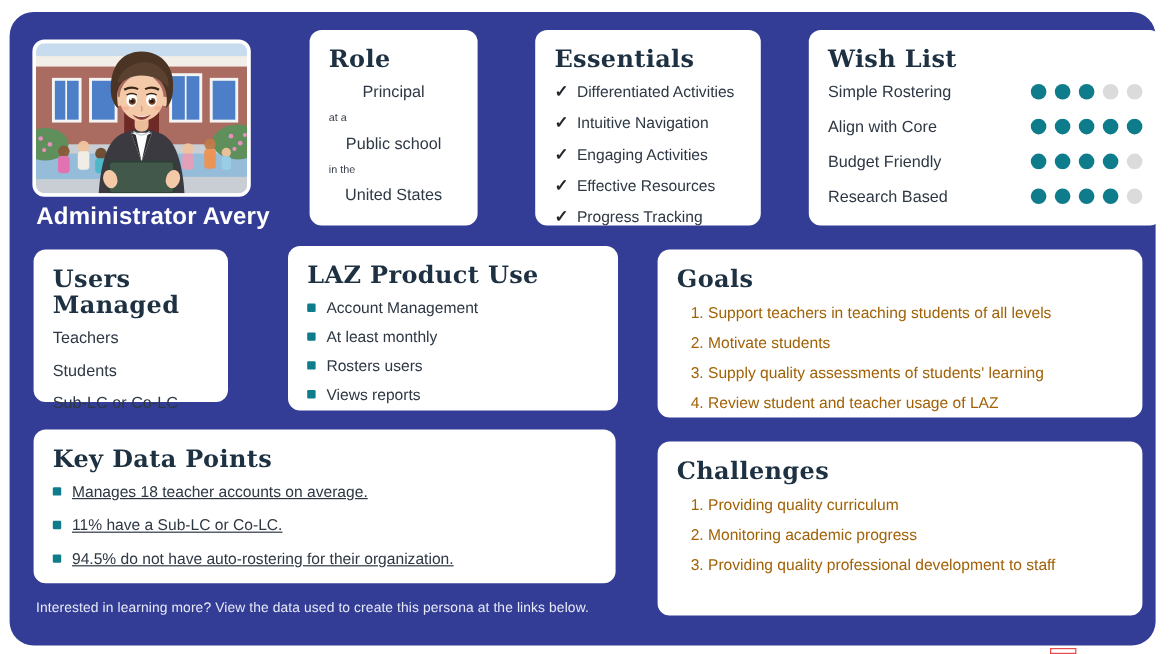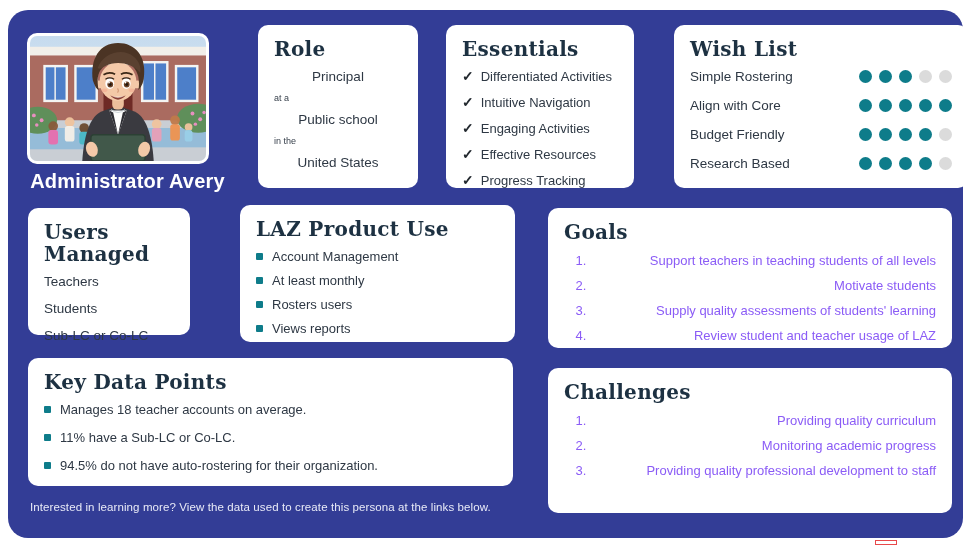--- a/index.html
+++ b/index.html
@@ -25,21 +25,21 @@
     position:absolute;left:19px;top:23px;width:182px;height:131px;
     background:#fff;border:3px solid #fff;border-radius:10px;box-sizing:border-box;
     overflow:hidden;
   }
   .avatar-box svg{display:block;width:100%;height:100%;}
   .persona-name{
     position:absolute;left:12px;top:160px;width:215px;text-align:center;
     color:#ffffff;font-size:20px;font-weight:bold;letter-spacing:0.2px;
   }
   
-  .role-card{left:250px;top:15px;width:160px;height:163px;}
+  .role-card{left:250px;top:15px;width:140px;height:163px;}
   .role-line{font-size:13.5px;margin:0 0 9px 0;color:#2e3844;text-align:center;}
   .role-conn{font-size:9px;margin:0 0 9px 0;color:#39424d;}
   
   .essentials-card{left:438px;top:15px;width:188px;height:163px;}
   .check-row{display:flex;align-items:flex-start;margin-bottom:11px;font-size:13px;color:#2e3844;}
   .check-glyph{font-weight:bold;color:#23292f;margin-right:7px;font-size:14px;line-height:1;}
   
   .wish-card{left:666px;top:15px;width:294px;height:163px;}
   .wish-row{display:flex;align-items:center;margin-bottom:14px;}
   .wish-label{flex:1;font-size:13.5px;color:#2e3844;}
@@ -49,25 +49,25 @@
   
   .users-card{left:20px;top:198px;width:162px;height:127px;}
   .plain-item{font-size:13.5px;margin-bottom:12px;color:#2e3844;}
   
   .product-card{left:232px;top:195px;width:275px;height:137px;}
   .bullet-row{display:flex;align-items:center;margin-bottom:9px;font-size:13px;color:#2e3844;text-align:center;}
   .sq{width:7px;height:7px;background:var(--teal,#0E7C8A);margin-right:9px;flex:none;border-radius:1px;}
   
   .goals-card{left:540px;top:198px;width:404px;height:140px;}
   .challenges-card{left:540px;top:358px;width:404px;height:145px;}
-  ol.num-list{margin:4px 0 0 0;padding-left:26px;font-size:13px;color:#8b5cf6;text-align:right;}
+  ol.num-list{margin:4px 0 0 0;padding-left:26px;font-size:13px;color:#a16207;}
   ol.num-list li{margin-bottom:6px;line-height:1.45;}
   
   .keydata-card{left:20px;top:348px;width:485px;height:128px;}
-  .keydata-card .bullet-row{margin-bottom:13px;}
+  .keydata-card .bullet-row{margin-bottom:13px;text-decoration:underline;}
   
   .footer-note{
     position:absolute;left:22px;top:491px;color:#e8eaf7;font-size:11.5px;letter-spacing:0.1px;
   }
   .logo-stub{
     position:absolute;left:875px;top:540px;width:22px;height:5px;
     border:1.5px solid var(--logo_red,#E8494B);background:#fff;box-sizing:border-box;
   }
 </style>
 </head>

